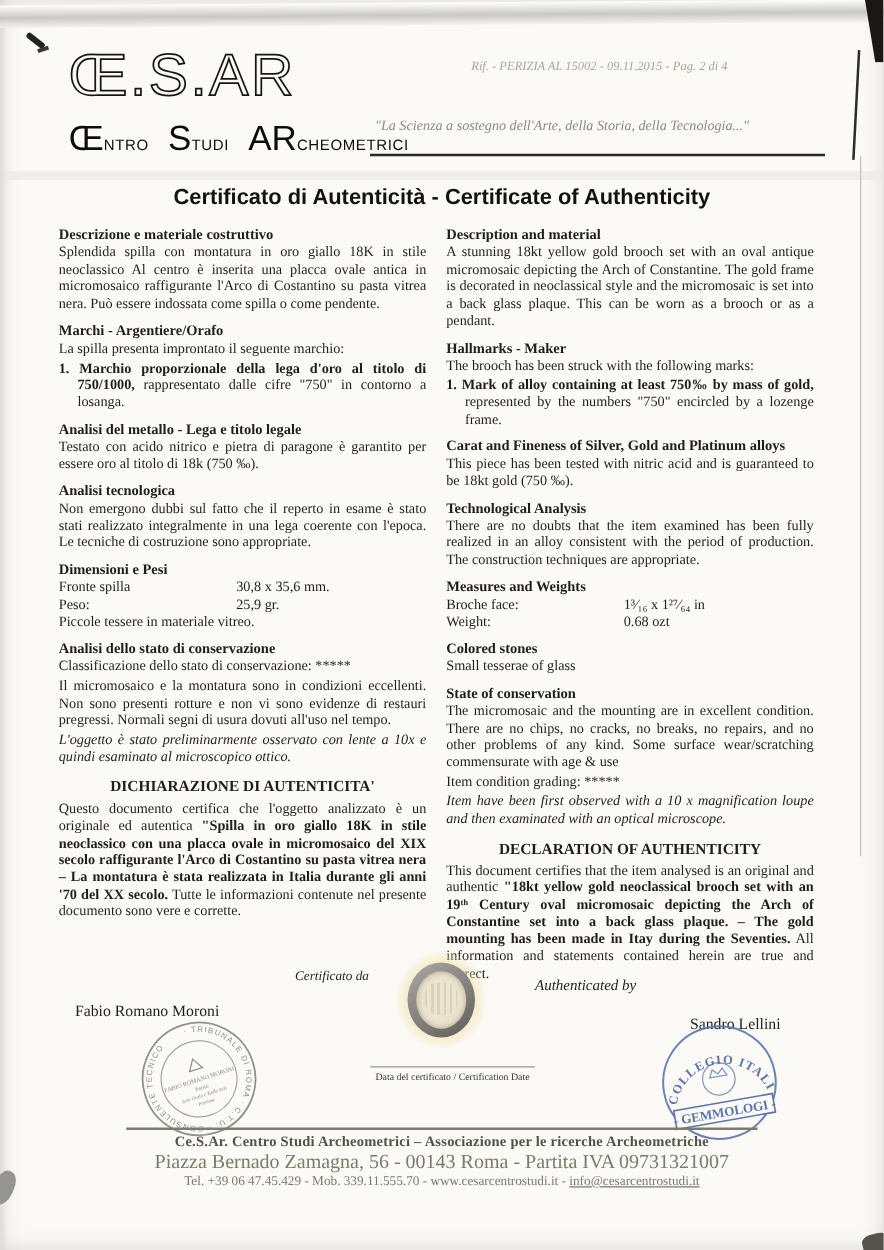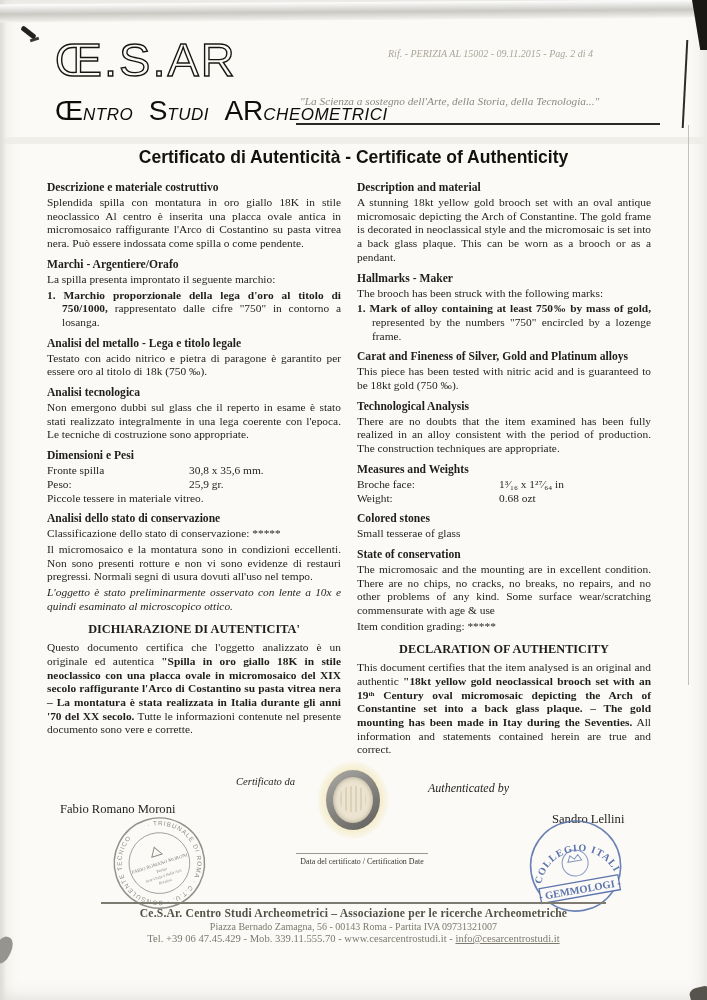--- a/index.html
+++ b/index.html
@@ -26,22 +26,22 @@
   .mark-br{position:absolute;right:-5px;bottom:-3px;width:22px;height:16px;background:#55534c;
     border-radius:35%;transform:rotate(-14deg);z-index:6;}
   
   .logo{position:absolute;left:55px;top:32px;font-family:"Liberation Sans",sans-serif;
     font-size:47px;letter-spacing:2px;color:transparent;-webkit-text-stroke:1.4px #17150f;}
   @supports not (-webkit-text-stroke:1px #000){.logo{color:#17150f;}}
   .wordmark{position:absolute;left:55px;top:95px;font-family:"Liberation Sans",sans-serif;
     color:#0f0d09;white-space:nowrap;}
   .word{margin-right:11px;}
   .wm-big{font-size:28px;font-weight:500;}
-  .wm-small{font-size:17px;letter-spacing:.5px;font-style:italic;}
-  .ref{position:absolute;left:388px;top:48px;width:280px;font-style:italic;
+  .wm-small{font-size:12px;letter-spacing:.5px;}
+  .ref{position:absolute;left:377px;top:48px;width:280px;font-style:italic;
     color:#a9a697;font-size:10px;}
   .motto{position:absolute;left:300px;top:95px;width:362px;font-style:italic;
     color:#8c8a82;font-size:11.3px;}
   .motto-line{position:absolute;left:296px;top:123px;width:364px;height:2px;background:#2b2925;}
   .band-title{position:absolute;left:0;top:137px;width:707px;height:7px;background:#edebe5;opacity:.8;}
   .title{position:absolute;left:0;top:147px;width:707px;text-align:center;
     font-family:"Liberation Sans",sans-serif;font-weight:bold;font-size:17.5px;color:#14120d;}
   
   .columns{position:absolute;left:47px;top:181px;width:604px;display:flex;gap:16px;}
   .col{flex:1;font-size:11.4px;line-height:13.7px;text-align:justify;}
@@ -71,21 +71,21 @@
   .name-right{position:absolute;left:552px;top:42px;font-size:12.6px;}
   .stamp-left{position:absolute;left:110px;top:44px;transform:rotate(-18deg);opacity:.92;}
   .stamp-right{position:absolute;left:520px;top:46px;transform:rotate(-10deg);}
   .date-line{position:absolute;left:296px;top:83px;width:132px;border-top:1px solid #9a9890;}
   .date-label{position:absolute;left:262px;top:87px;width:200px;text-align:center;
     font-size:7.9px;color:#38362f;}
   
   .footer{position:absolute;left:0;top:902px;width:707px;text-align:center;}
   .footer-rule{width:505px;margin:0 auto 3px;border-top:2px solid #7d7b70;}
   .f1{font-weight:bold;font-size:11.6px;color:#545247;letter-spacing:.2px;}
-  .f2{font-size:10px;color:#7c7a6c;margin-top:1px;}
+  .f2{font-size:16px;color:#7c7a6c;margin-top:1px;}
   .f3{font-size:10.6px;color:#7c7a6c;margin-top:1px;}
   .email{text-decoration:underline;}
 </style>
 </head>
 <body>
 
 <div class="page">
 
   <div class="band-top"></div>
   <div class="mark-tl"></div>
@@ -116,21 +116,21 @@
       <p>Splendida spilla con montatura in oro giallo 18K in stile neoclassico Al centro è inserita una placca ovale antica in micromosaico raffigurante l'Arco di Costantino su pasta vitrea nera. Può essere indossata come spilla o come pendente.</p>
 
       <h3>Marchi - Argentiere/Orafo</h3>
       <p>La spilla presenta improntato il seguente marchio:</p>
       <p class="hang"><b class="num">1.</b> <b>Marchio proporzionale della lega d'oro al titolo di 750/1000,</b><span> rappresentato dalle cifre "750" in contorno a losanga.</span></p>
 
       <h3>Analisi del metallo - Lega e titolo legale</h3>
       <p>Testato con acido nitrico e pietra di paragone è garantito per essere oro al titolo di 18k (750 ‰).</p>
 
       <h3>Analisi tecnologica</h3>
-      <p>Non emergono dubbi sul glass che il reperto in esame è stato stati realizzato integralmente in una lega coerente con l'epoca. Le tecniche di costruzione sono appropriate.</p>
+      <p>Non emergono dubbi sul fatto che il reperto in esame è stato stati realizzato integralmente in una lega coerente con l'epoca. Le tecniche di costruzione sono appropriate.</p>
 
       <h3>Dimensioni e Pesi</h3>
       <div class="dimrow">
           <span class="dimlabel">Fronte spilla</span>
           <span>30,8 x 35,6 mm.</span>
         </div>
       <div class="dimrow">
           <span class="dimlabel">Peso:</span>
           <span>25,9 gr.</span>
         </div>
@@ -169,20 +169,21 @@
           <span class="dimlabel">Weight:</span>
           <span>0.68 ozt</span>
         </div>
 
       <h3>Colored stones</h3>
       <p>Small tesserae of glass</p>
 
       <h3>State of conservation</h3>
       <p>The micromosaic and the mounting are in excellent condition. There are no chips, no cracks, no breaks, no repairs, and no other problems of any kind. Some surface wear/scratching commensurate with age &amp; use</p>
       <p>Item condition grading: *****</p>
+      <p class="note">Item have been first observed with a 10 x magnification loupe and then examinated with an optical microscope.</p>
 
       <div class="decl-h">DECLARATION OF AUTHENTICITY</div>
       <p><span>This document certifies that the item analysed is an original and authentic </span><b>"18kt yellow gold neoclassical brooch set with an 19ᵗʰ Century oval micromosaic depicting the Arch of Constantine set into a back glass plaque. – The gold mounting has been made in Itay during the Seventies.</b><span> All information and statements contained herein are true and correct.</span></p>
     </div>
   </div>
 
   <div class="sig">
     <div class="lab-cert">Certificato da</div>
     <div class="lab-auth">Authenticated by</div>
 

